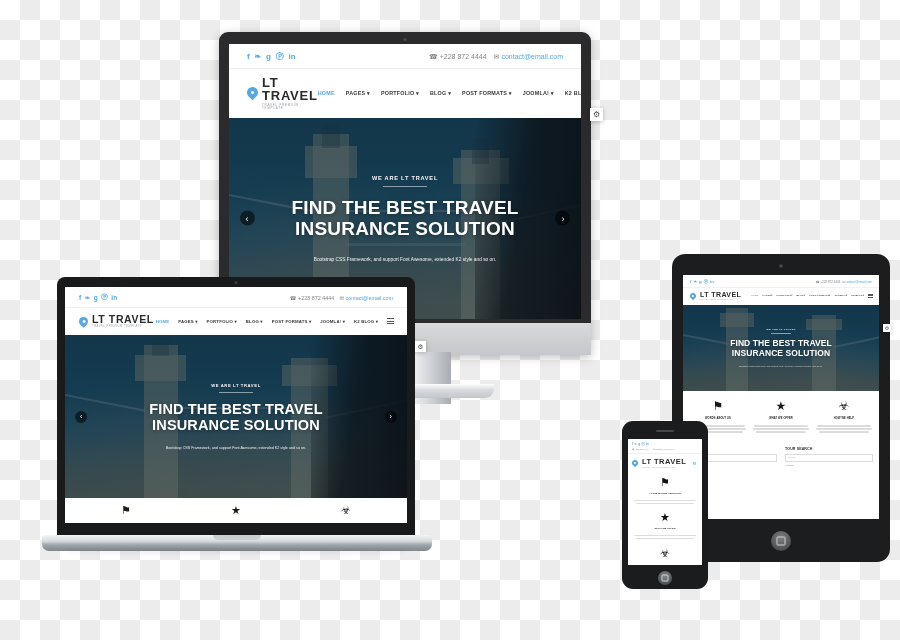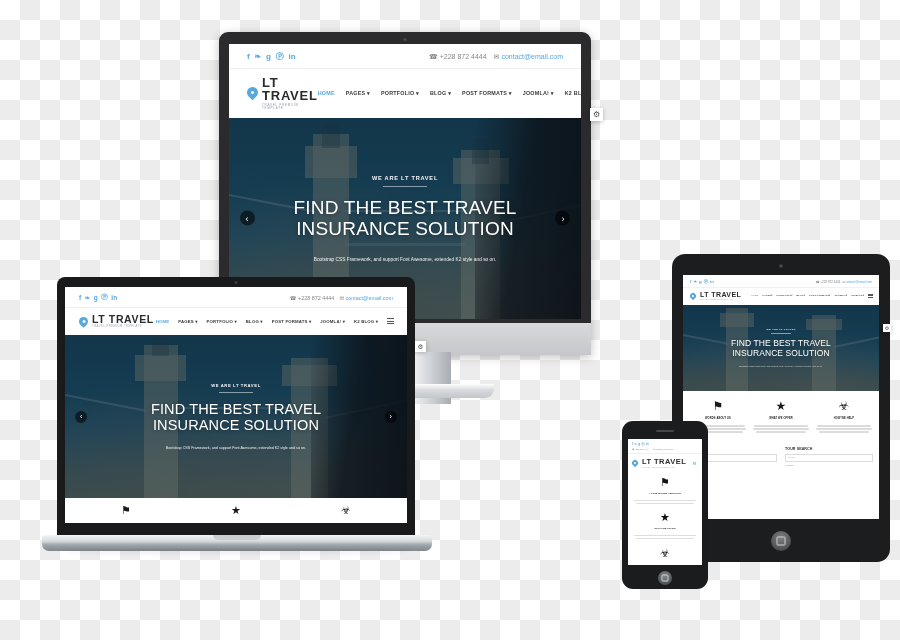--- a/index.html
+++ b/index.html
@@ -45,21 +45,21 @@
       linear-gradient(180deg,#16465f 0%,#1b5571 38%,#2d6580 62%,#5d6f6a 88%,#6e705d 100%);
   }
   .tower{position:absolute;background:rgba(190,180,150,.55);}
   .towerdark{position:absolute;background:rgba(40,55,65,.35);}
   .span-cable{position:absolute;background:rgba(170,185,195,.5);transform-origin:left center;}
   .heroveil{position:absolute;inset:0;background:linear-gradient(180deg,rgba(17,44,61,.62),rgba(17,44,61,.55));}
   .herodark{position:absolute;top:0;right:0;height:100%;background:linear-gradient(100deg,rgba(12,18,24,0) 0%,rgba(12,18,24,.78) 45%,rgba(10,14,19,.9) 100%);}
   .heroinner{position:absolute;inset:0;display:flex;flex-direction:column;align-items:center;justify-content:center;text-align:center;color:#fff;}
   .eyebrow{letter-spacing:.14em;font-weight:bold;opacity:.95;}
   .eyerule{background:rgba(255,255,255,.5);}
-  .herotitle{font-weight:normal;letter-spacing:.01em;line-height:1.12;text-shadow:0 1px 4px rgba(0,0,0,.35);}
+  .herotitle{font-weight:bold;letter-spacing:.01em;line-height:1.12;text-shadow:0 1px 4px rgba(0,0,0,.35);}
   .herosub{opacity:.92;}
   .arrow{position:absolute;top:50%;transform:translateY(-50%);border-radius:50%;
     background:rgba(0,0,0,.55);color:#fff;display:flex;align-items:center;justify-content:center;}
   .arrow.l{left:3%;} .arrow.r{right:3%;}
   .gear{position:absolute;background:#fff;color:#4a4a4a;display:flex;align-items:center;justify-content:center;
     box-shadow:0 1px 4px rgba(0,0,0,.25);}
 
   
   .features{background:#fff;display:flex;flex:0 0 auto;}
   .feat{flex:1;display:flex;flex-direction:column;align-items:center;text-align:center;color:#777;}

